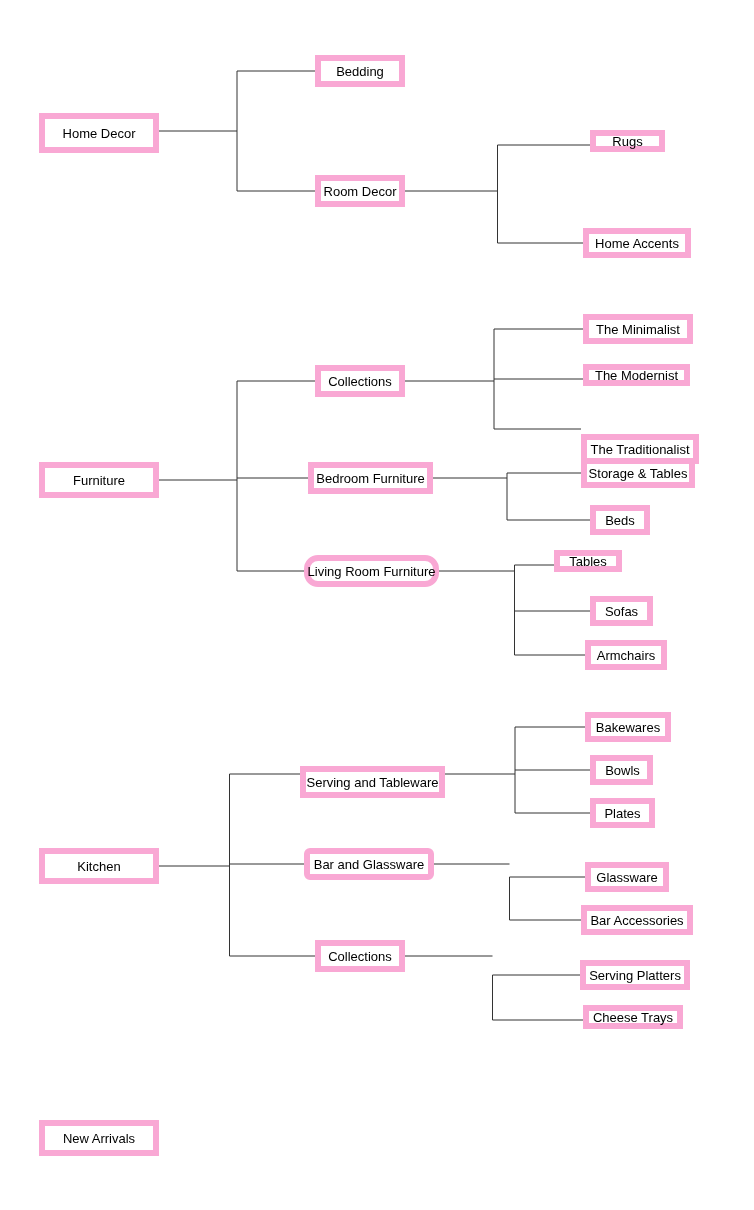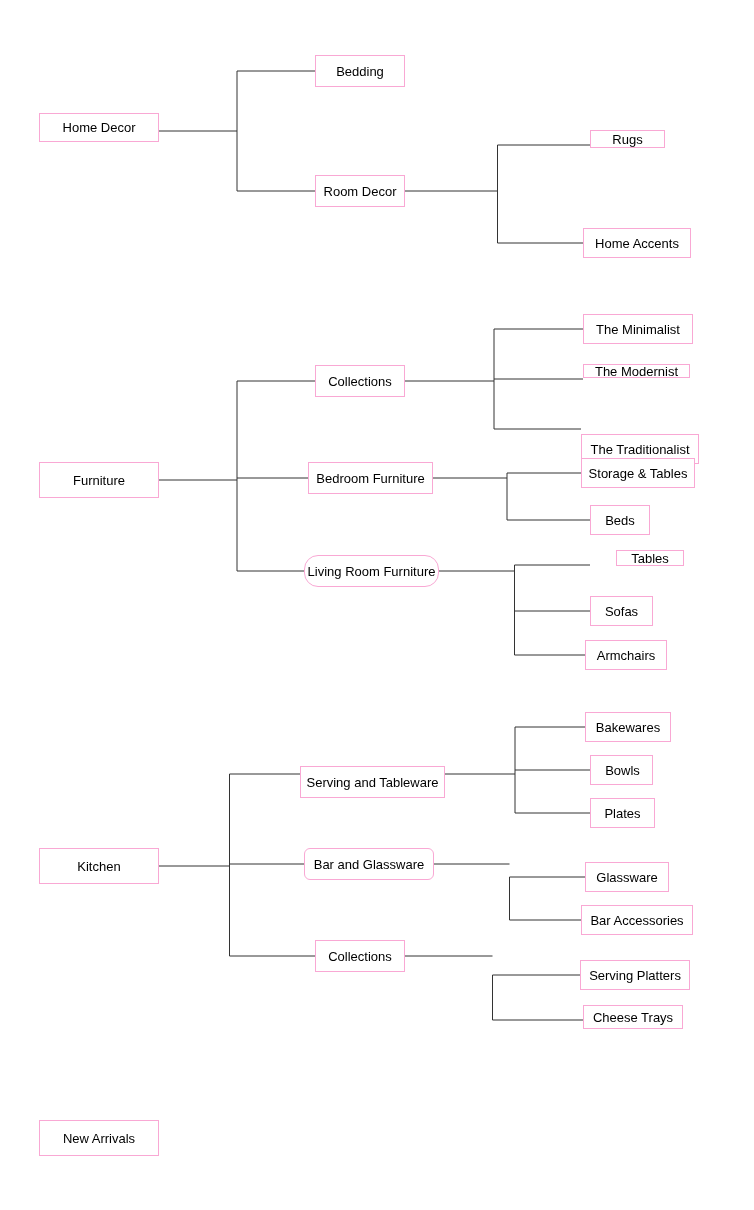--- a/index.html
+++ b/index.html
@@ -16,21 +16,21 @@
       width: 754px;
     }
     svg.lines {
       position: absolute;
       top: 0; left: 0;
       width: 754px;
       pointer-events: none;
     }
     .node {
       position: absolute;
-      border: 1px solid #f9a8d4;
+      border: 6px solid #f9a8d4;
       background: #fff;
       padding: 5px 10px;
       white-space: nowrap;
       display: flex;
       align-items: center;
       justify-content: center;
       text-align: center;
     }
   </style>
 </head>
@@ -78,35 +78,35 @@
       <line x1="509.5" y1="877" x2="509.5" y2="920" stroke="#333" stroke-width="1"></line>
       <line x1="509.5" y1="877" x2="585" y2="877" stroke="#333" stroke-width="1"></line>
       <line x1="509.5" y1="920" x2="581" y2="920" stroke="#333" stroke-width="1"></line>
       <line x1="229.5" y1="956" x2="315" y2="956" stroke="#333" stroke-width="1"></line>
       <line x1="405" y1="956" x2="492.5" y2="956" stroke="#333" stroke-width="1"></line>
       <line x1="492.5" y1="975" x2="492.5" y2="1020" stroke="#333" stroke-width="1"></line>
       <line x1="492.5" y1="975" x2="580" y2="975" stroke="#333" stroke-width="1"></line>
       <line x1="492.5" y1="1020" x2="583" y2="1020" stroke="#333" stroke-width="1"></line>
     </svg>
   <div id="nodes-container">
-      <div class="node" style="left: 39px; top: 113px; width: 120px; height: 29px;">Home Decor</div>
+      <div class="node" style="left: 39px; top: 113px; width: 120px; height: 40px;">Home Decor</div>
       <div class="node" style="left: 315px; top: 55px; width: 90px; height: 32px;">Bedding</div>
       <div class="node" style="left: 315px; top: 175px; width: 90px; height: 32px;">Room Decor</div>
       <div class="node" style="left: 590px; top: 130px; width: 75px; height: 18px;">Rugs</div>
       <div class="node" style="left: 583px; top: 228px; width: 108px; height: 30px;">Home Accents</div>
       <div class="node" style="left: 39px; top: 462px; width: 120px; height: 36px;">Furniture</div>
       <div class="node" style="left: 315px; top: 365px; width: 90px; height: 32px;">Collections</div>
       <div class="node" style="left: 583px; top: 314px; width: 110px; height: 30px;">The Minimalist</div>
       <div class="node" style="left: 583px; top: 364px; width: 107px; height: 14px;">The Modernist</div>
       <div class="node" style="left: 581px; top: 434px; width: 118px; height: 30px;">The Traditionalist</div>
       <div class="node" style="left: 308px; top: 462px; width: 125px; height: 32px;">Bedroom Furniture</div>
       <div class="node" style="left: 581px; top: 458px; width: 114px; height: 30px;">Storage &amp; Tables</div>
       <div class="node" style="left: 590px; top: 505px; width: 60px; height: 30px;">Beds</div>
       <div class="node" style="left: 304px; top: 555px; width: 135px; height: 32px; border-radius: 14px;">Living Room Furniture</div>
-      <div class="node" style="left: 616px; top: 550px; width: 68px; height: 16px;">Tables</div>
+      <div class="node" style="left: 554px; top: 550px; width: 68px; height: 16px;">Tables</div>
       <div class="node" style="left: 590px; top: 596px; width: 63px; height: 30px;">Sofas</div>
       <div class="node" style="left: 585px; top: 640px; width: 82px; height: 30px;">Armchairs</div>
       <div class="node" style="left: 39px; top: 848px; width: 120px; height: 36px;">Kitchen</div>
       <div class="node" style="left: 300px; top: 758px; width: 145px; height: 32px; margin-top: 8px;">Serving and Tableware</div>
       <div class="node" style="left: 585px; top: 712px; width: 86px; height: 30px;">Bakewares</div>
       <div class="node" style="left: 590px; top: 755px; width: 63px; height: 30px; padding-left: 12px;">Bowls</div>
       <div class="node" style="left: 590px; top: 798px; width: 65px; height: 30px;">Plates</div>
       <div class="node" style="left: 304px; top: 848px; width: 130px; height: 32px; border-radius: 6px;">Bar and Glassware</div>
       <div class="node" style="left: 585px; top: 862px; width: 84px; height: 30px;">Glassware</div>
       <div class="node" style="left: 581px; top: 905px; width: 112px; height: 30px;">Bar Accessories</div>

